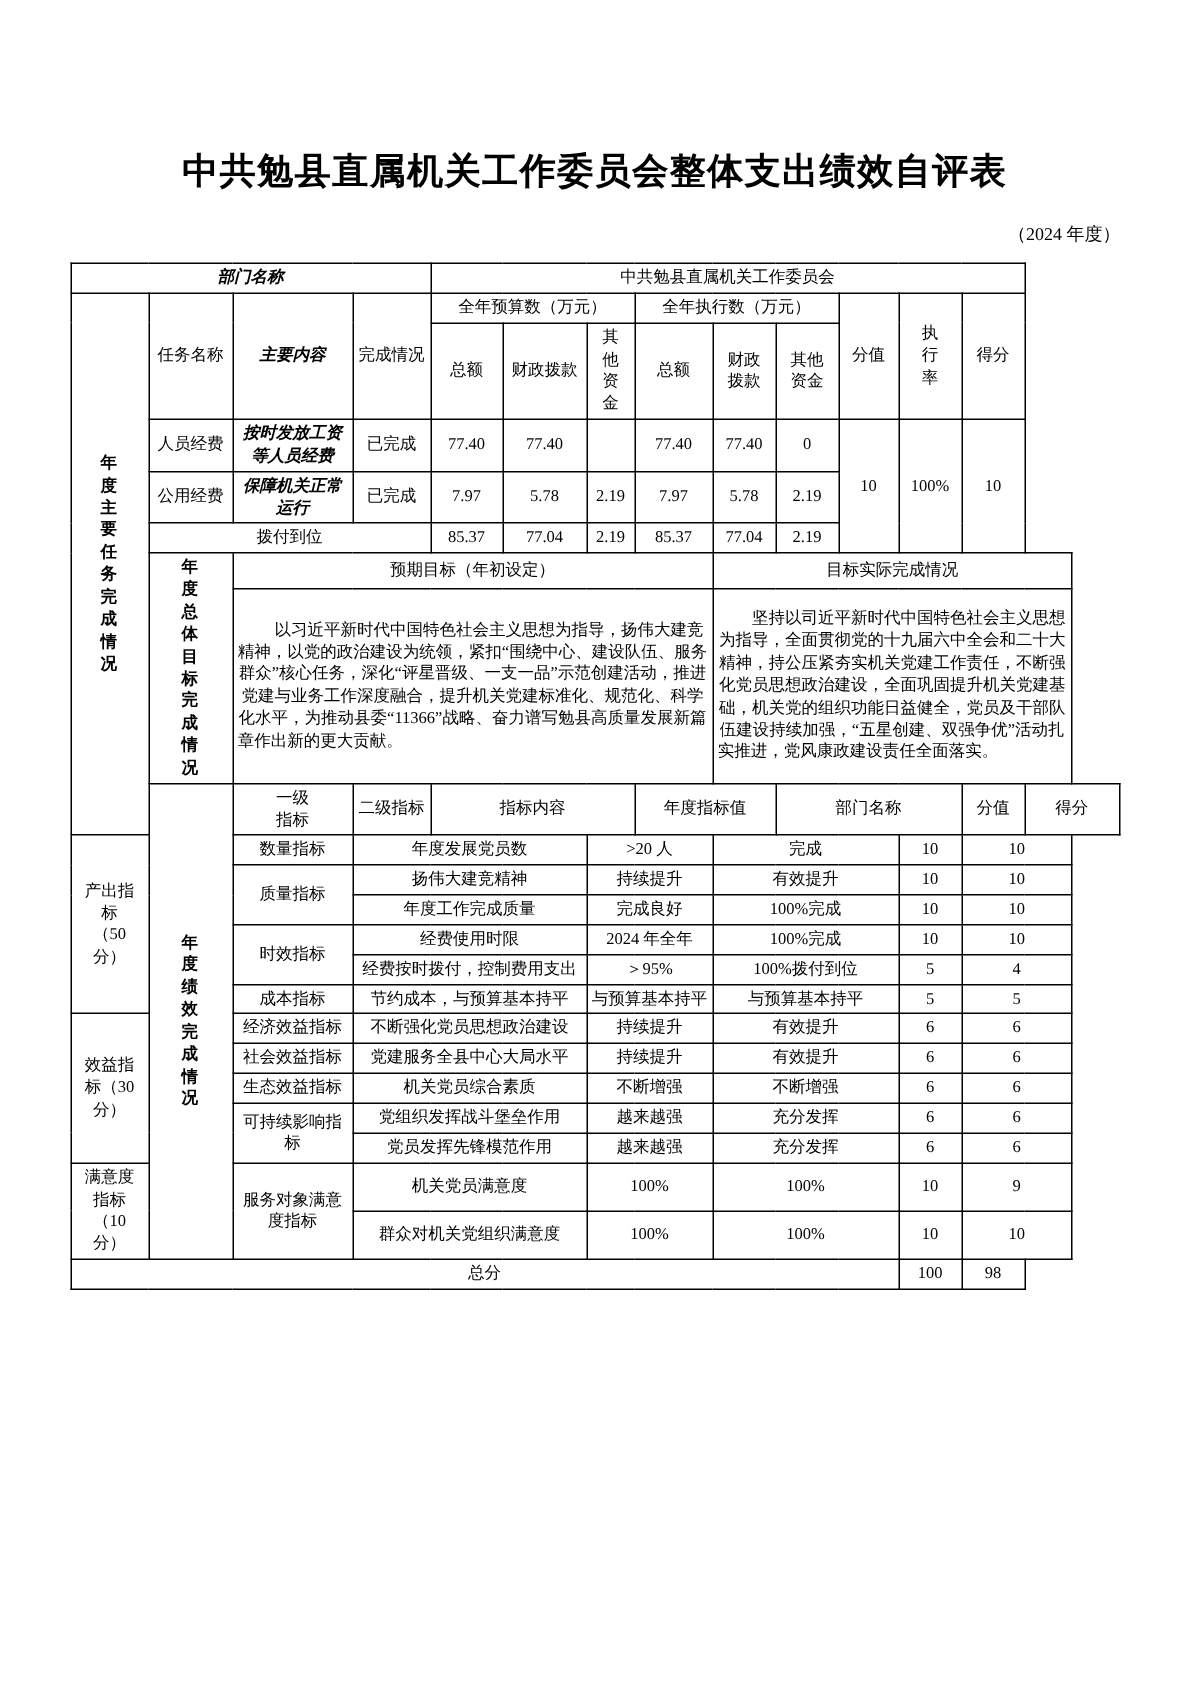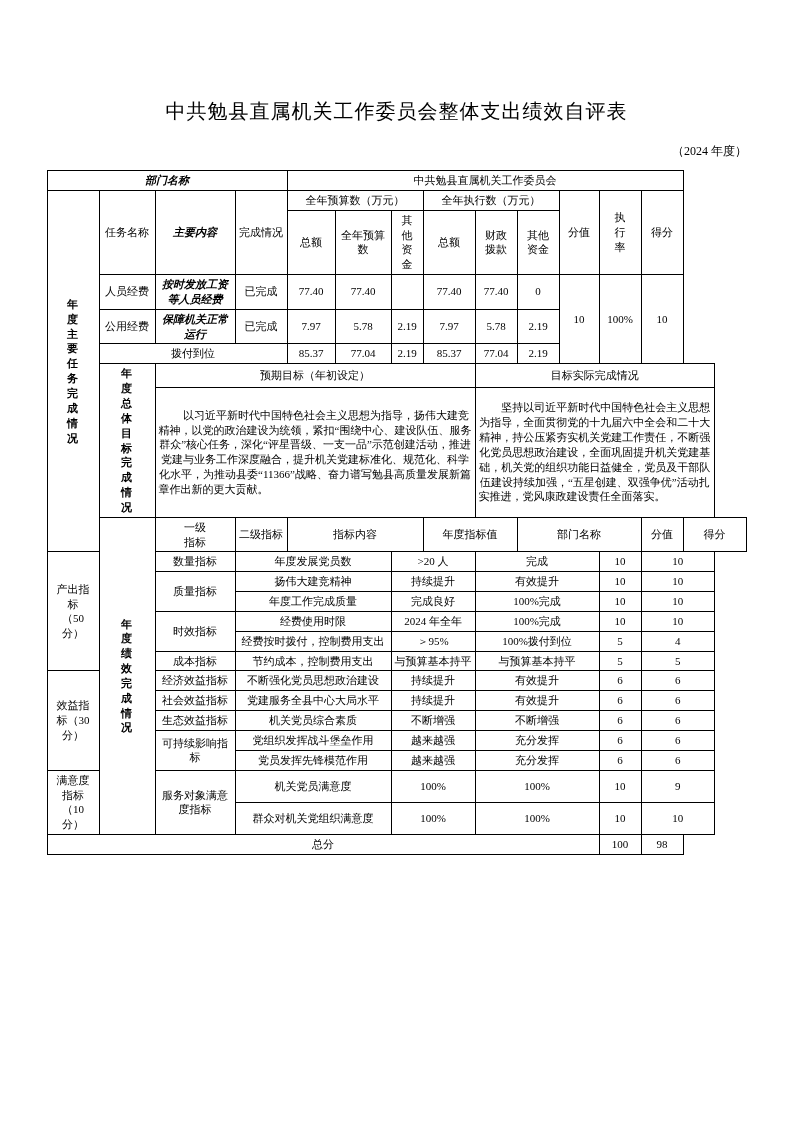--- a/index.html
+++ b/index.html
@@ -16,22 +16,22 @@
   }
   .page {
     width: 793px;
     height: 1122px;
     box-sizing: border-box;
     padding: 0 46px;
     position: relative;
   }
   .doc-title {
     text-align: center;
-    font-size: 20px;
-    font-weight: normal;
+    font-size: 24px;
+    font-weight: bold;
     letter-spacing: 1px;
     margin-top: 98px;
     margin-bottom: 0;
     font-family: "Liberation Serif", "DejaVu Serif", serif;
   }
   .doc-subtitle {
     text-align: right;
     font-size: 12px;
     margin-top: 18px;
     margin-bottom: 10px;
@@ -109,21 +109,21 @@
       <td rowspan="2" class="b">主要内容</td>
       <td rowspan="2">完成情况</td>
       <td colspan="3">全年预算数（万元）</td>
       <td colspan="3">全年执行数（万元）</td>
       <td rowspan="2">分值</td>
       <td rowspan="2">执<br>行<br>率</td>
       <td rowspan="2">得分</td>
     </tr>
     <tr>
       <td>总额</td>
-      <td>全年预算数</td>
+      <td>财政拨款</td>
       <td>其<br>他<br>资<br>金</td>
       <td>总额</td>
       <td>财政<br>拨款</td>
       <td>其他<br>资金</td>
     </tr>
 
     <tr>
       <td>人员经费</td>
       <td class="b">按时发放工资等人员经费</td>
       <td>已完成</td>
@@ -219,21 +219,21 @@
     </tr>
     <tr>
       <td colspan="3">经费按时拨付，控制费用支出</td>
       <td colspan="2">＞95%</td>
       <td colspan="3">100%拨付到位</td>
       <td>5</td>
       <td colspan="2">4</td>
     </tr>
     <tr>
       <td>成本指标</td>
-      <td colspan="3">节约成本，控制费用支出</td>
+      <td colspan="3">节约成本，与预算基本持平</td>
       <td colspan="2" class="small">与预算基本持平</td>
       <td colspan="3" class="small">与预算基本持平</td>
       <td>5</td>
       <td colspan="2">5</td>
     </tr>
 
     <tr>
       <td rowspan="5" class="small">效益指<br>标（30<br>分）</td>
       <td class="small">经济效益指标</td>
       <td colspan="3">不断强化党员思想政治建设</td>

